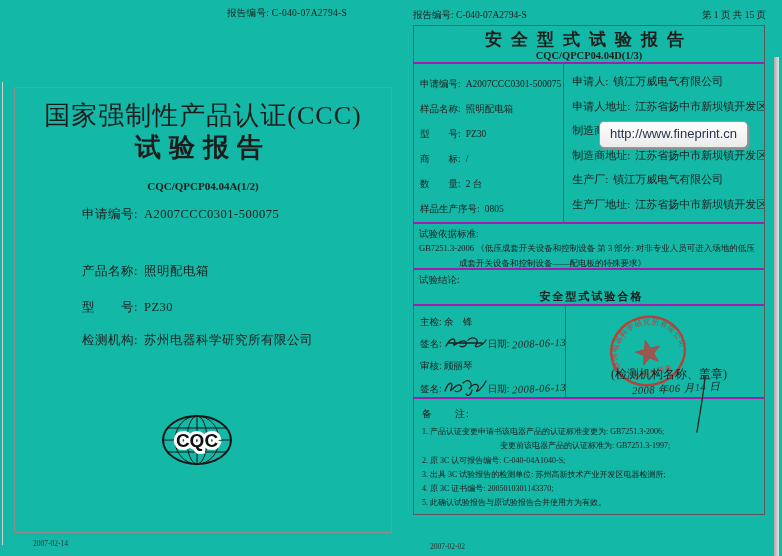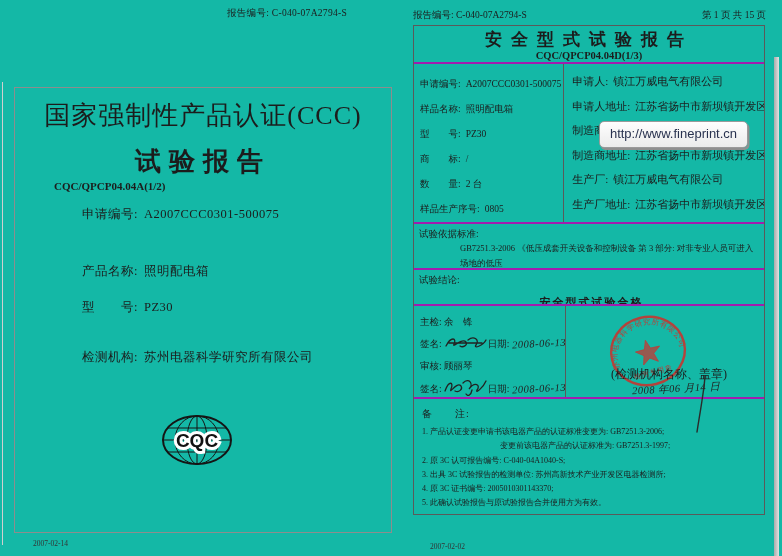--- a/index.html
+++ b/index.html
@@ -14,52 +14,52 @@
   
   .edge-left { left:2px; top:82px; width:1px; height:463px; background:#cfcfcf; }
   .edge-right { left:774px; top:57px; width:5px; height:499px;
     background:linear-gradient(90deg,#ababab,#e2e2e2); }
 
   
   .lp-report-no { left:227px; top:7px; font-size:9.5px; letter-spacing:.3px; }
   .lp-box { left:14px; top:87px; width:378px; height:446px; border:1px solid #8d8d8d; }
   .lp-title1 { left:14px; top:98px; width:378px; text-align:center;
     font-size:26px; font-weight:normal; letter-spacing:1px; }
-  .lp-title2 { left:14px; top:144px; width:378px; text-align:center;
+  .lp-title2 { left:14px; top:130px; width:378px; text-align:center;
     font-size:26px; font-weight:bold; letter-spacing:8px; }
-  .lp-code { left:14px; top:180px; width:378px; 
-    font-size:11px; font-weight:bold;margin-left:40px; }
+  .lp-code { left:14px; top:180px; width:378px; text-align:center;
+    font-size:11px; font-weight:bold; }
   .lp-field { left:82px; font-size:12.5px; letter-spacing:.5px; }
   .lp-field .val { margin-left:6px; }
-  .lp-f0 { top:206px; } .lp-f1 { top:263px;text-align:center; } .lp-f2 { top:299px; } .lp-f3 { top:349px; }
+  .lp-f0 { top:206px; } .lp-f1 { top:263px;text-align:center; } .lp-f2 { top:299px; } .lp-f3 { top:332px; }
   .lp-logo { left:159px; top:412px; }
   .lp-date { left:33px; top:539px; font-size:7.5px; color:#333;text-align:center; }
 
   
   .rp-repno { left:413px; top:9px; font-size:9.5px; }
   .rp-pageinfo { left:680px; top:9px; width:86px; font-size:9.5px; text-align:right; }
   .rp-table { left:413px; top:25px; width:352px; height:490px; border:1px solid #5a5a5a; }
   .row { border-bottom:2px solid #a21caf; overflow:hidden; }
   .row:last-child { border-bottom:none; }
   .row-title { height:38px; text-align:center; padding-top:2px; }
   .rp-title { font-size:17px; font-weight:bold; letter-spacing:9px; }
   .rp-code  { font-size:10.5px; font-weight:bold; margin-top:-1px; }
   .row-info { height:160px; display:flex; }
   .cell-a { width:151px; border-right:1px solid #5a5a5a;
     padding:8px 2px 0 6px; font-size:9.5px; line-height:25px; white-space:nowrap; }
   .cell-b { flex:1; padding:5px 2px 0 8px; font-size:11px; line-height:24.6px; white-space:nowrap; }
   .pair .val { margin-left:5px; }
   .row-deps { height:46px; padding:4px 4px 0 5px; }
   .deps-label { font-size:9.5px; }
-  .deps-line { font-size:8.5px; line-height:14.5px;margin-left:41px; }
+  .deps-line { font-size:8.5px; line-height:14.5px; }
   .deps-line2 { text-indent:40px; }
   .row-concl { height:36px; padding:4px 0 0 5px; }
   .concl-label { font-size:9.5px; }
   .concl-value { text-align:center; font-size:11px; font-weight:bold;
-    letter-spacing:2px; margin-top:8px; }
+    letter-spacing:2px; margin-top:2px; }
   .row-sign { height:93px; display:flex; }
   .sign-a { width:152px; border-right:1px solid #5a5a5a;
     padding:6px 0 0 6px; font-size:9.5px; line-height:21.3px; white-space:nowrap; }
   .sign-a svg { vertical-align:-5px; }
   .sign-b { flex:1; position:relative; font-size:9.5px; }
   .hand { display:inline-block; font-style:italic; transform:rotate(-3deg);
     font-size:10.5px; letter-spacing:.5px; color:#222; }
   .stamp-svg { position:absolute; left:34px; top:1px; }
   .org-caption { position:absolute; left:45px; top:60px; width:150px; font-size:12px; }
   .stamp-date { position:absolute; left:66px; top:76px; }

